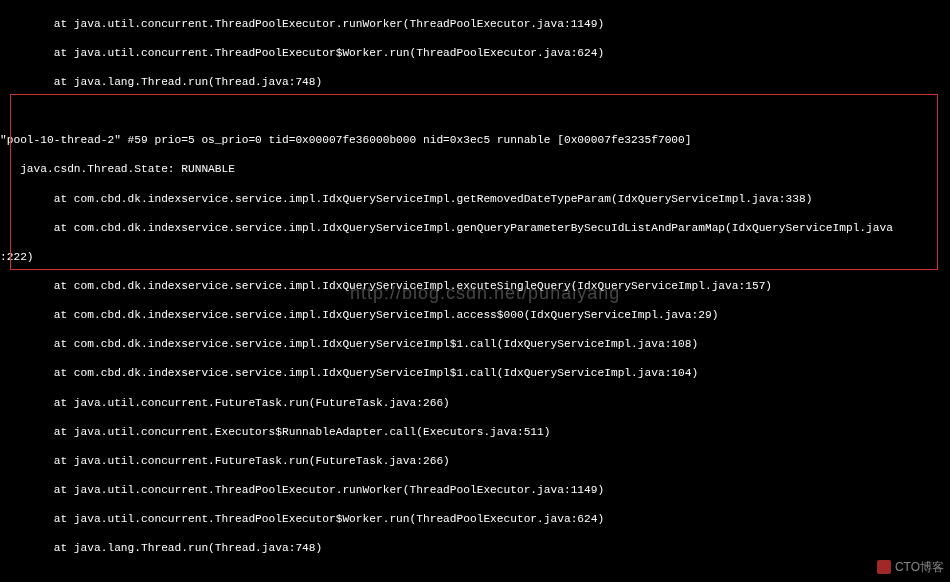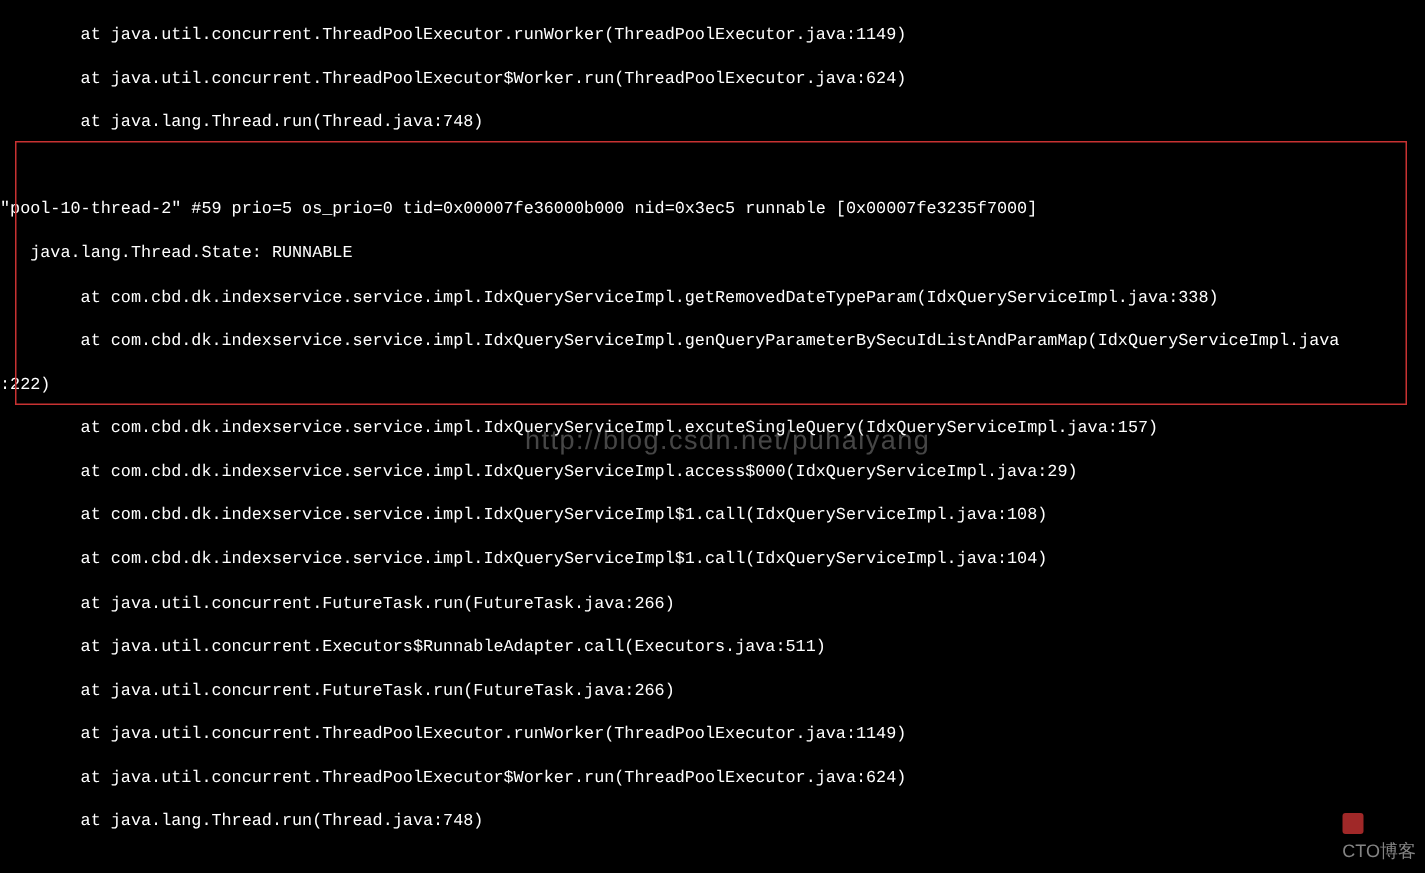--- a/index.html
+++ b/index.html
@@ -50,40 +50,39 @@
     .footer-mark {
       position: absolute;
       right: 6px;
       bottom: 6px;
       color: rgba(220,220,220,0.6);
       font-size: 12px;
       font-family: Arial, sans-serif;
       display: flex;
       align-items: flex-start;
       gap: 4px;
-      flex-direction: column;
     }
     .footer-mark .logo {
       width: 14px;
       height: 14px;
       background: rgba(200,50,50,0.8);
       border-radius: 2px;
       display: inline-block;
     }
   </style>
 </head>
 <body>
 
 <div class="terminal">
 <div class="line">        at java.util.concurrent.ThreadPoolExecutor.runWorker(ThreadPoolExecutor.java:1149)</div>
 <div class="line">        at java.util.concurrent.ThreadPoolExecutor$Worker.run(ThreadPoolExecutor.java:624)</div>
 <div class="line">        at java.lang.Thread.run(Thread.java:748)</div>
 <div class="line"></div>
 <div class="line">"pool-10-thread-2" #59 prio=5 os_prio=0 tid=0x00007fe36000b000 nid=0x3ec5 runnable [0x00007fe3235f7000]</div>
-<div class="line">   java.lang.Thread.State: RUNNABLE</div>
+<div class="line">   java.csdn.Thread.State: RUNNABLE</div>
 <div class="line">        at com.cbd.dk.indexservice.service.impl.IdxQueryServiceImpl.getRemovedDateTypeParam(IdxQueryServiceImpl.java:338)</div>
 <div class="line">        at com.cbd.dk.indexservice.service.impl.IdxQueryServiceImpl.genQueryParameterBySecuIdListAndParamMap(IdxQueryServiceImpl.java</div>
 <div class="line">:222)</div>
 <div class="line">        at com.cbd.dk.indexservice.service.impl.IdxQueryServiceImpl.excuteSingleQuery(IdxQueryServiceImpl.java:157)</div>
 <div class="line">        at com.cbd.dk.indexservice.service.impl.IdxQueryServiceImpl.access$000(IdxQueryServiceImpl.java:29)</div>
 <div class="line">        at com.cbd.dk.indexservice.service.impl.IdxQueryServiceImpl$1.call(IdxQueryServiceImpl.java:108)</div>
 <div class="line">        at com.cbd.dk.indexservice.service.impl.IdxQueryServiceImpl$1.call(IdxQueryServiceImpl.java:104)</div>
 <div class="line">        at java.util.concurrent.FutureTask.run(FutureTask.java:266)</div>
 <div class="line">        at java.util.concurrent.Executors$RunnableAdapter.call(Executors.java:511)</div>
 <div class="line">        at java.util.concurrent.FutureTask.run(FutureTask.java:266)</div>

